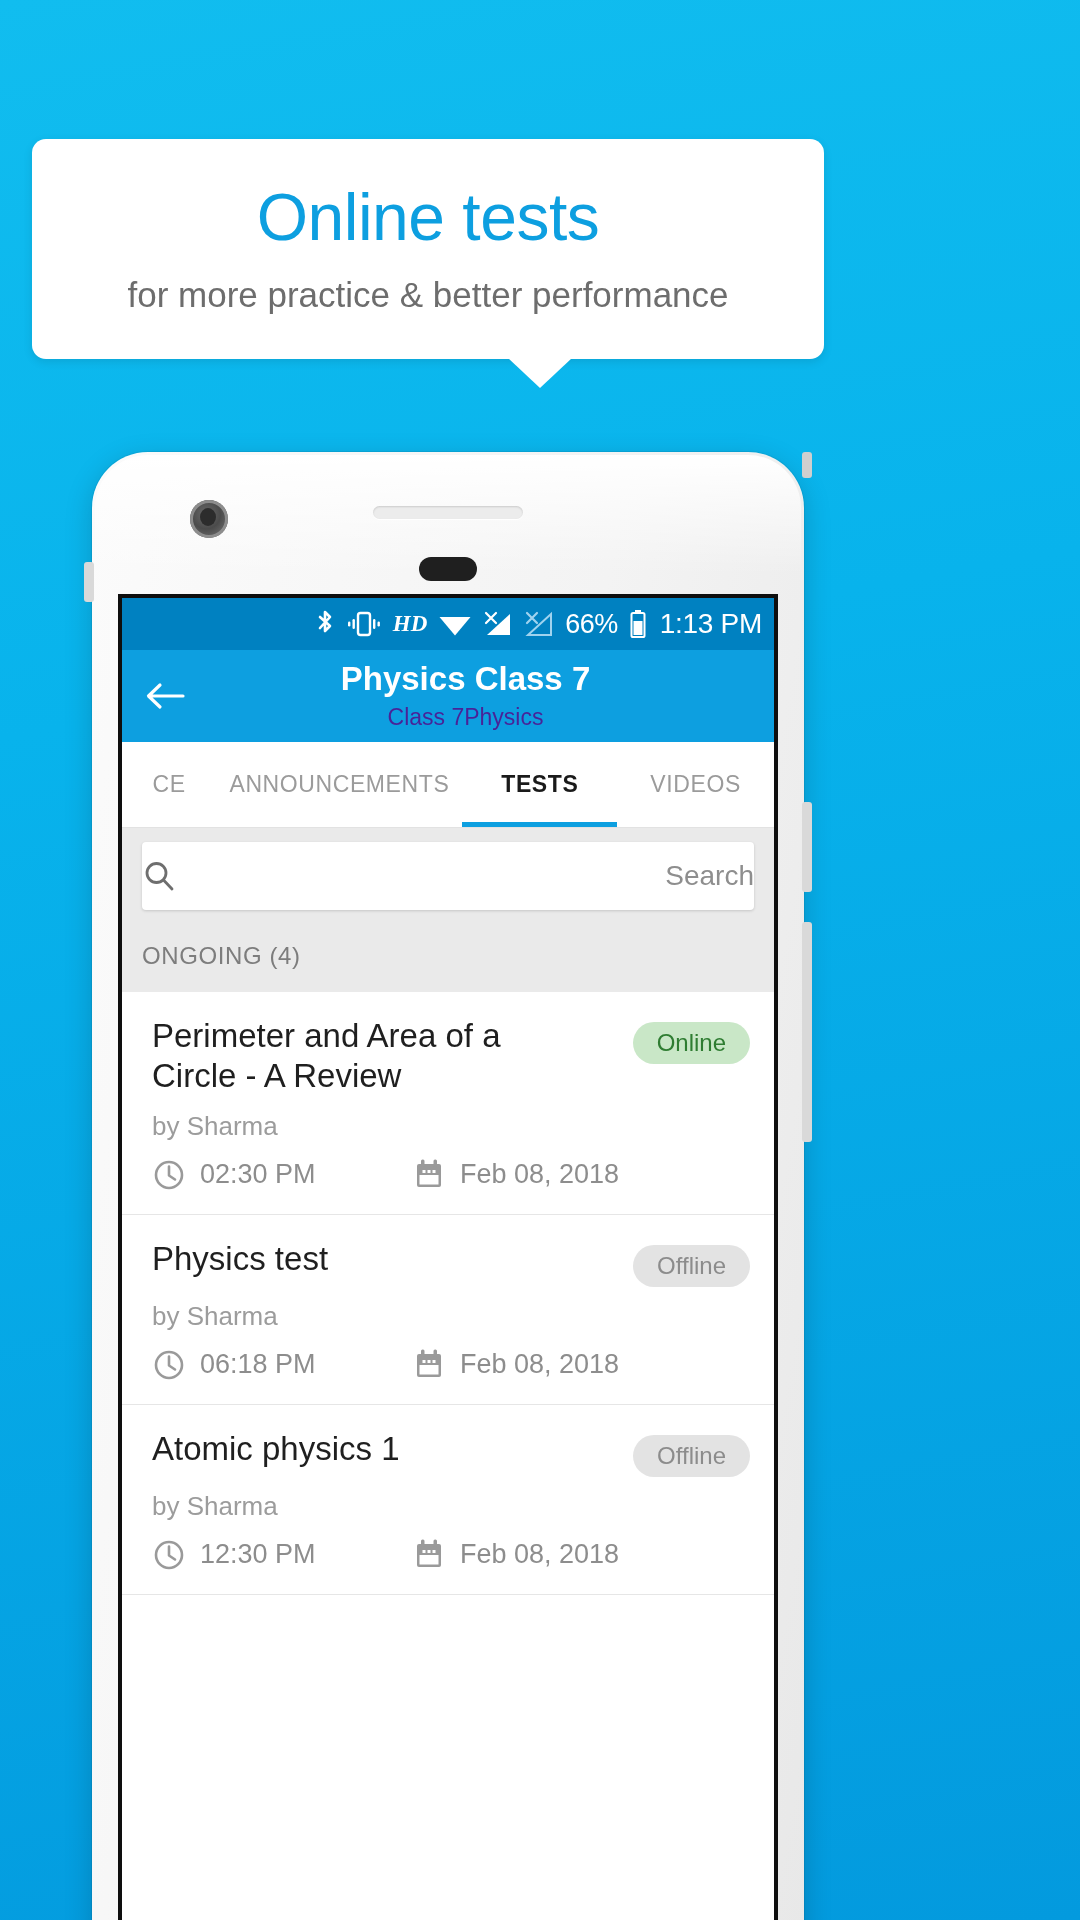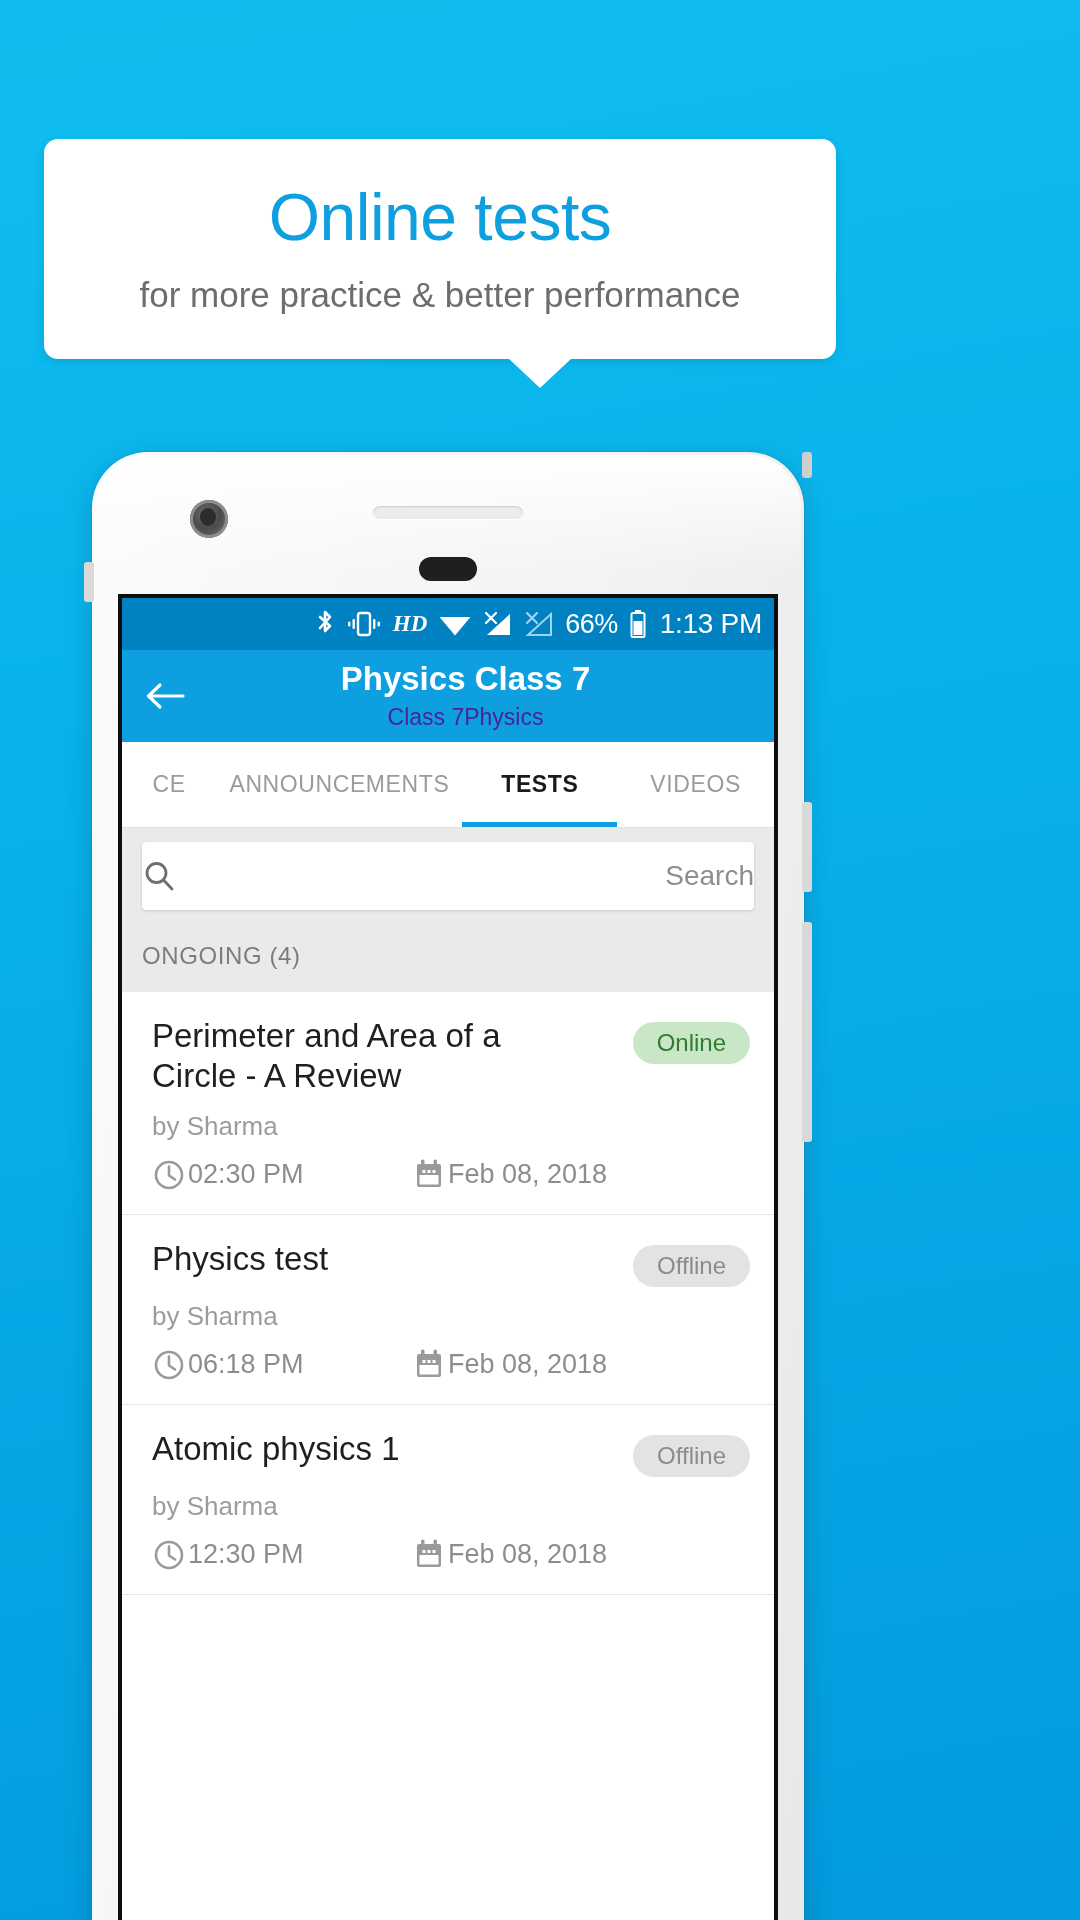--- a/index.html
+++ b/index.html
@@ -7,21 +7,21 @@
   body {
     font-family: "Liberation Sans", sans-serif;
     background: linear-gradient(170deg, #11bdef 0%, #08b3ec 35%, #039ade 100%);
     overflow:hidden;
     position:relative;
   }
 
   
   .callout {
     position:absolute;
-    left:44px; top:139px;
+    left:32px; top:139px;
     width:792px; height:220px;
     background:#ffffff;
     border-radius:14px;
     box-shadow:0 3px 10px rgba(0,0,0,0.10);
     display:flex; flex-direction:column;
     align-items:center; justify-content:center;
   }
   .callout-title {
     font-size:66px;
     color:#0d9fe0;
@@ -175,21 +175,21 @@
     flex:none;
     border-radius:22px; padding:9px 24px;
     font-size:24px; line-height:1;
     white-space:nowrap;
     margin-top:6px;
   }
   .badge.online{ background:#c9e7c7; color:#2f7d32; }
   .badge.offline{ background:#e3e3e3; color:#8c8c8c; }
   .card-by{ font-size:26px; color:#9c9c9c; margin-top:14px; }
   .card-meta{ display:flex; align-items:center; margin-top:16px; }
-  .meta-item{ display:flex; align-items:center; gap:2px; }
+  .meta-item{ display:flex; align-items:center; gap:14px; }
   .meta-item.time{ width:260px; }
   .meta-text{ font-size:27px; color:#8d8d8d; }
 
   svg{ display:block; }
 </style>
 </head>
 <body>
 
 <div class="callout">
   <div class="callout-title">Online tests</div>

